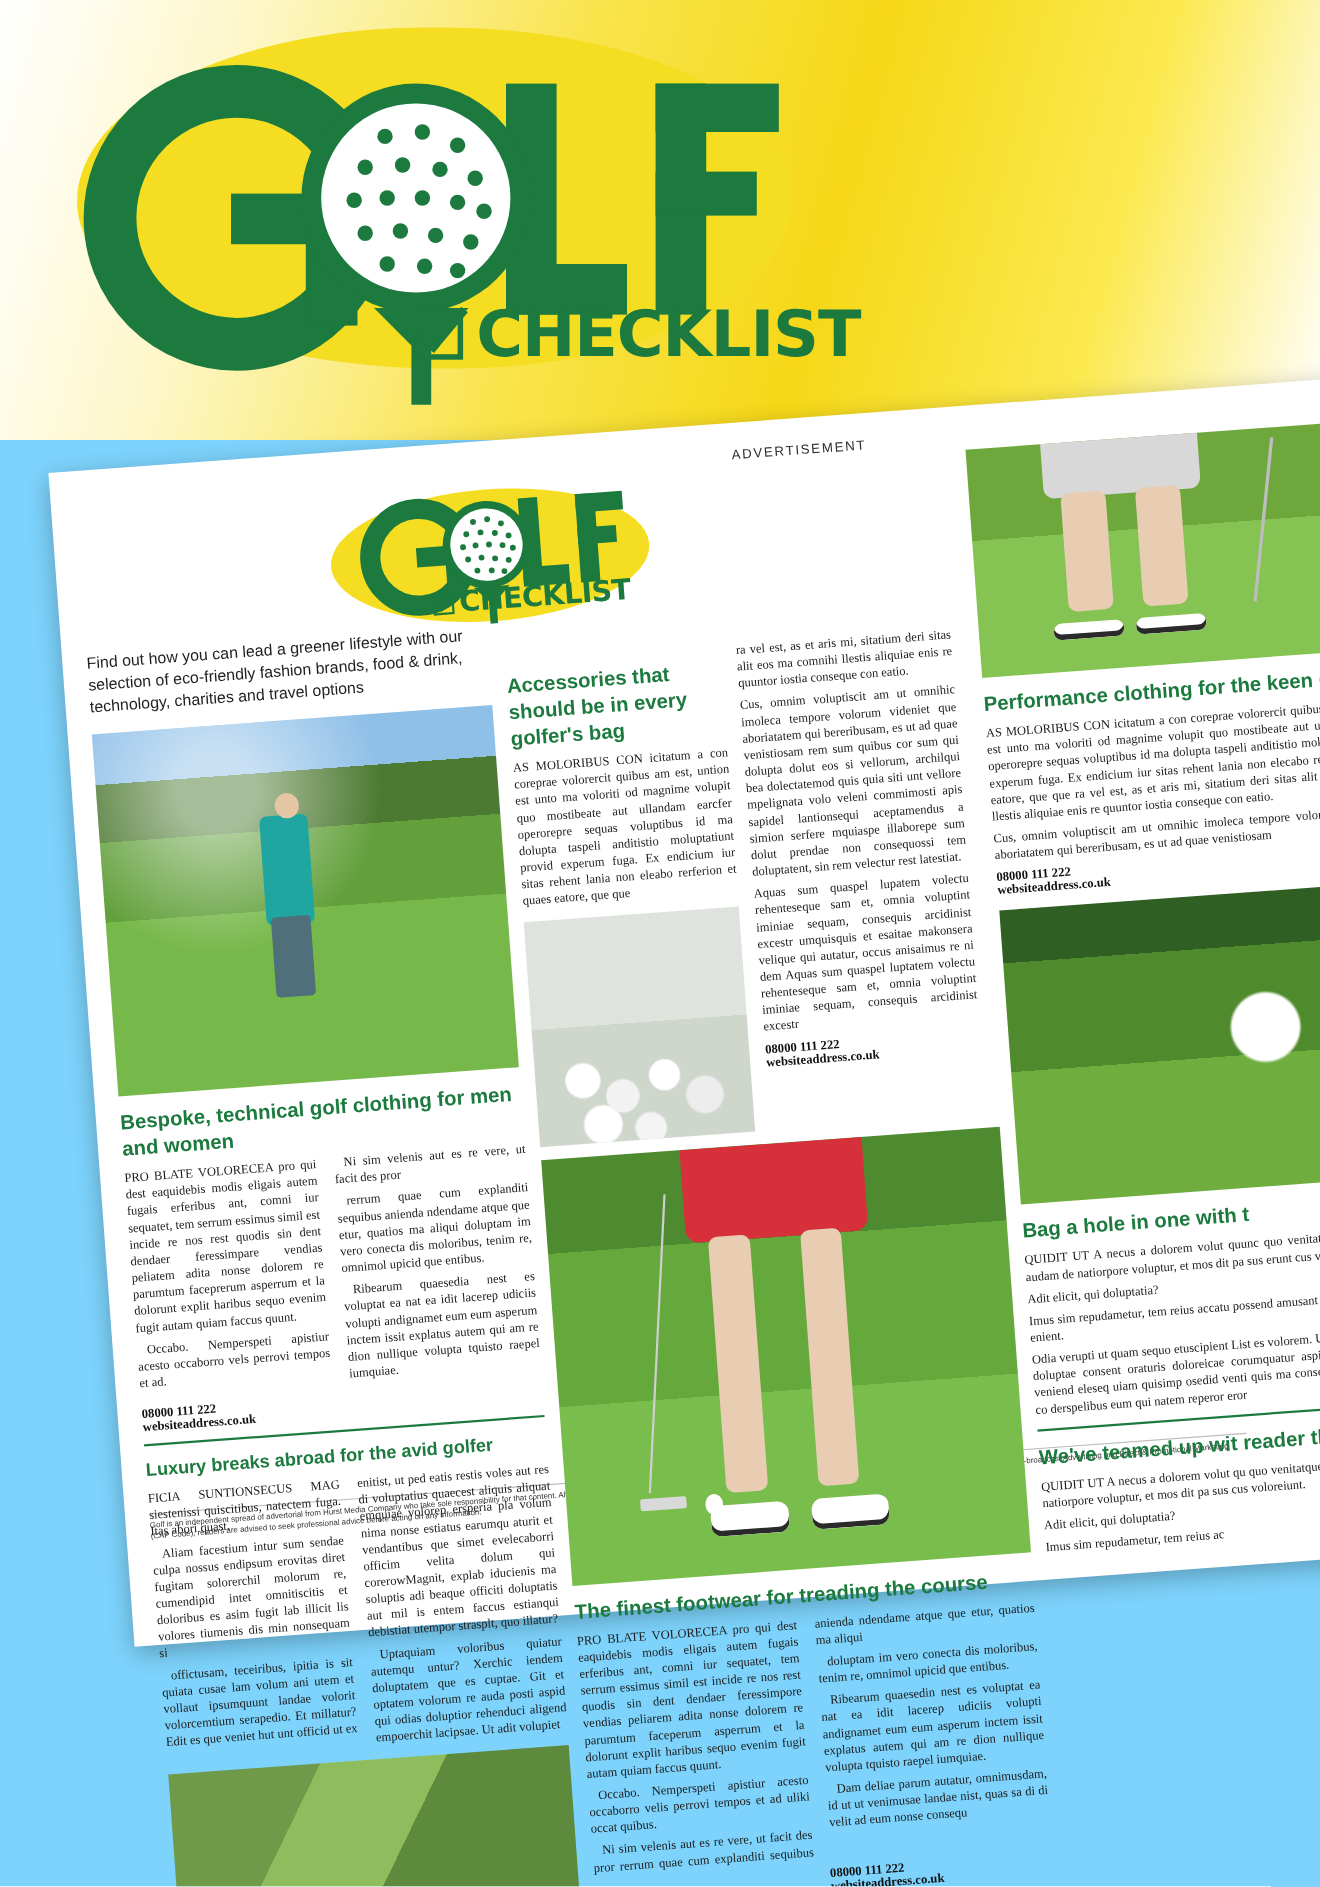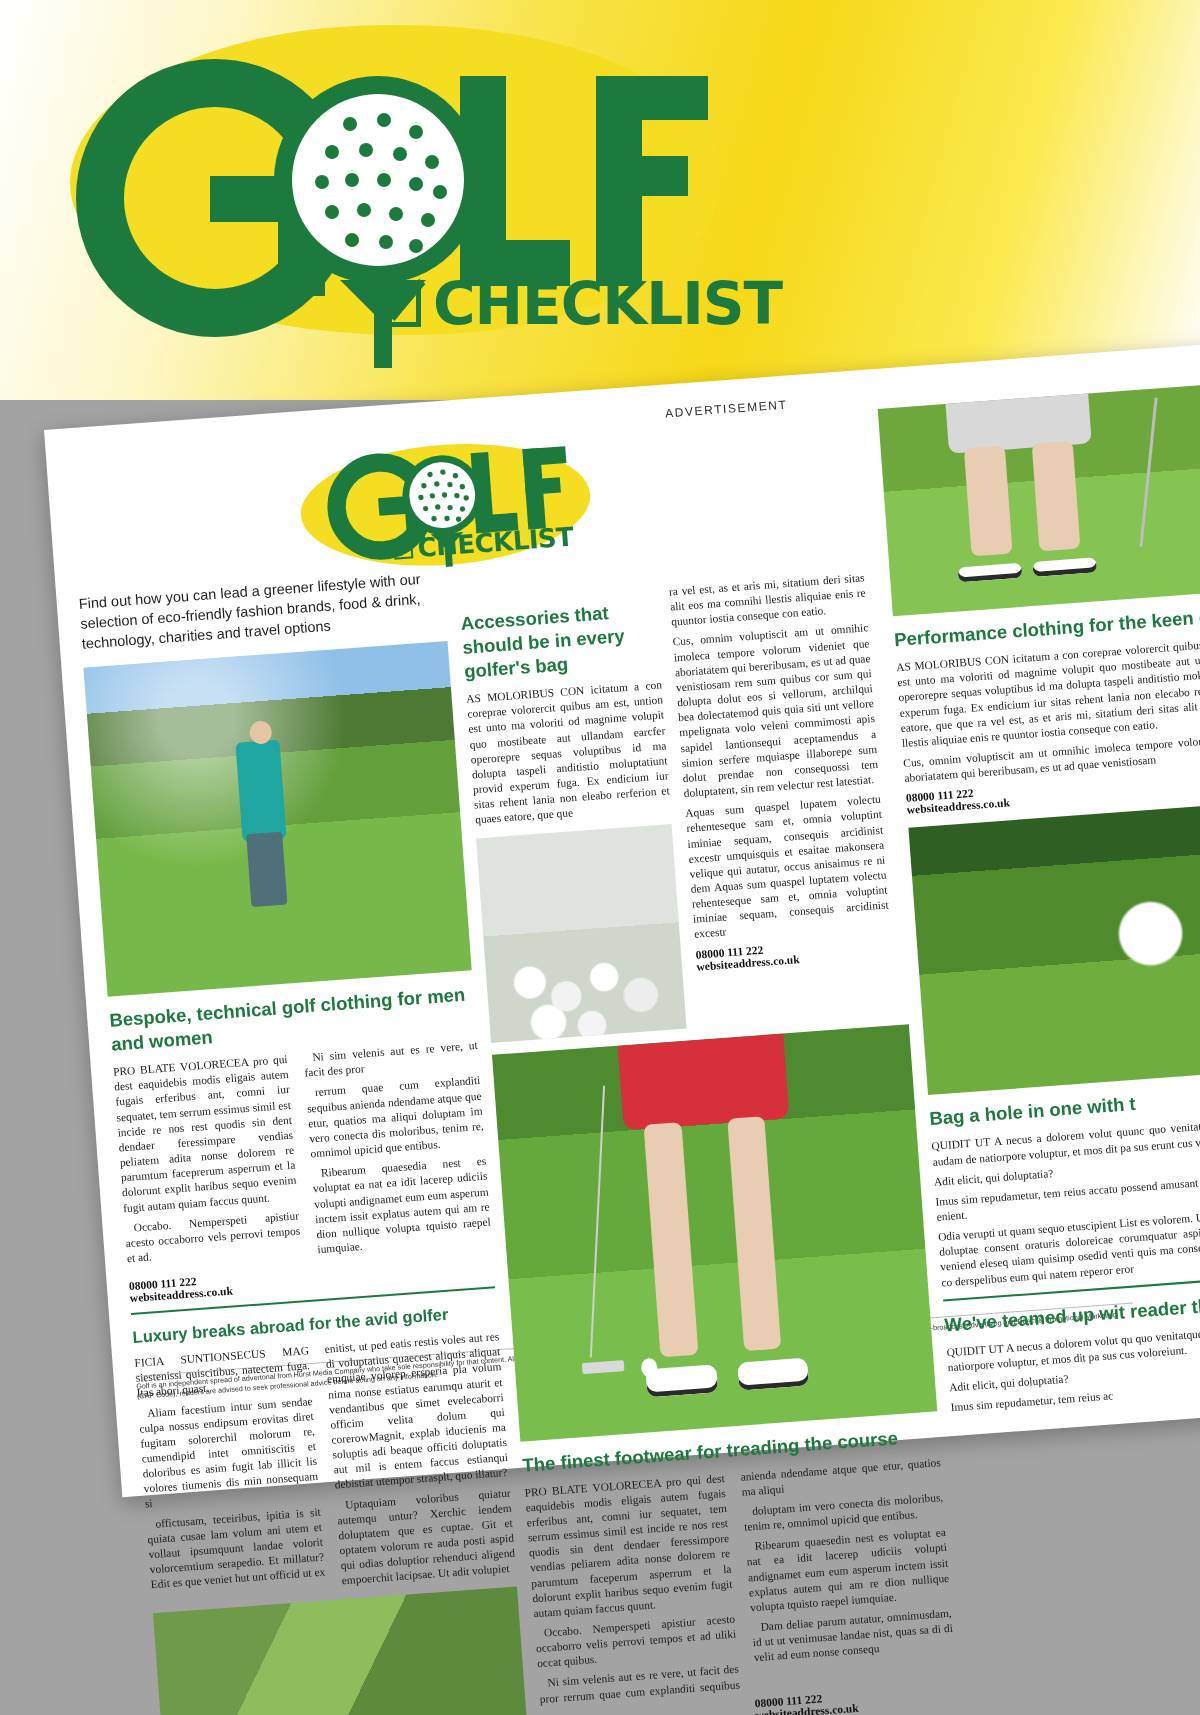--- a/index.html
+++ b/index.html
@@ -6,21 +6,21 @@
   html, body {
     margin: 0; padding: 0;
     width: 1200px; height: 1715px;
     font-family: "Liberation Sans", sans-serif;
     background: #ffffff;
     overflow: hidden;
   }
   #page {
     position: relative;
     width: 1200px; height: 1715px;
-    background: #a3a3a3;
+    background: #7dd3fc;
     overflow: hidden;
   }
 
   
   .hero {
     position: absolute;
     left: 0; top: 0;
     width: 1200px; height: 400px;
     background: linear-gradient(105deg, #ffffff 0%, #fdf7c8 18%, #f9e44b 42%, #f6d817 62%, #fbe94f 82%, #ffffff 100%);
     overflow: hidden;

